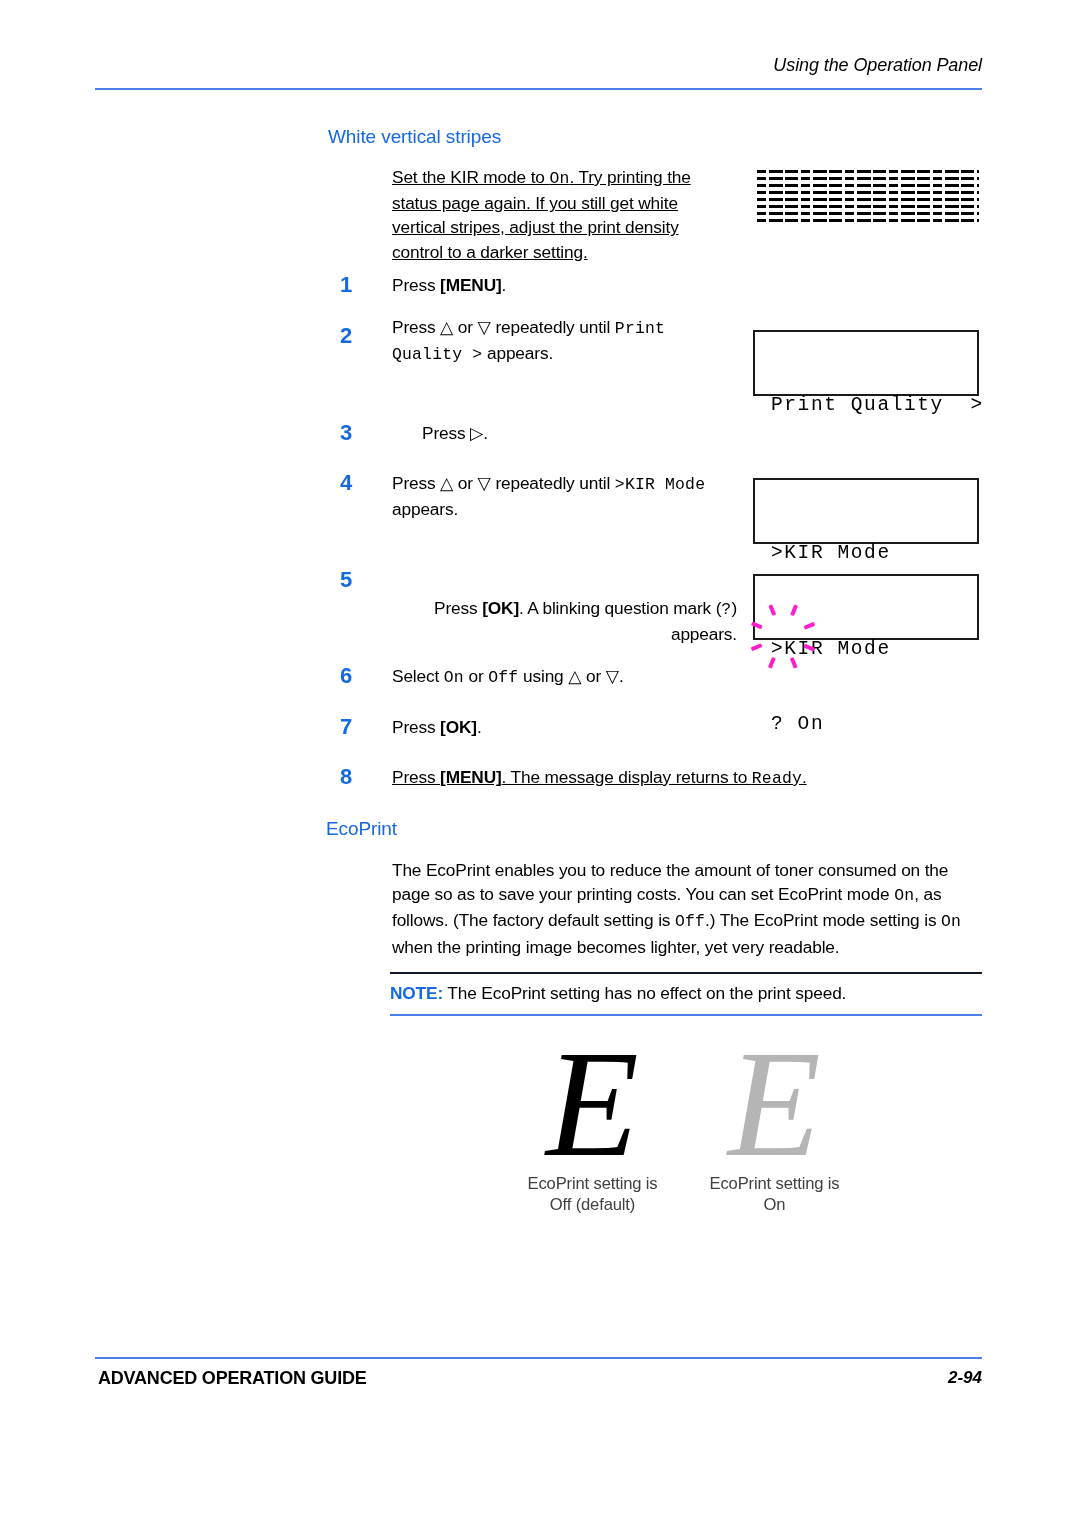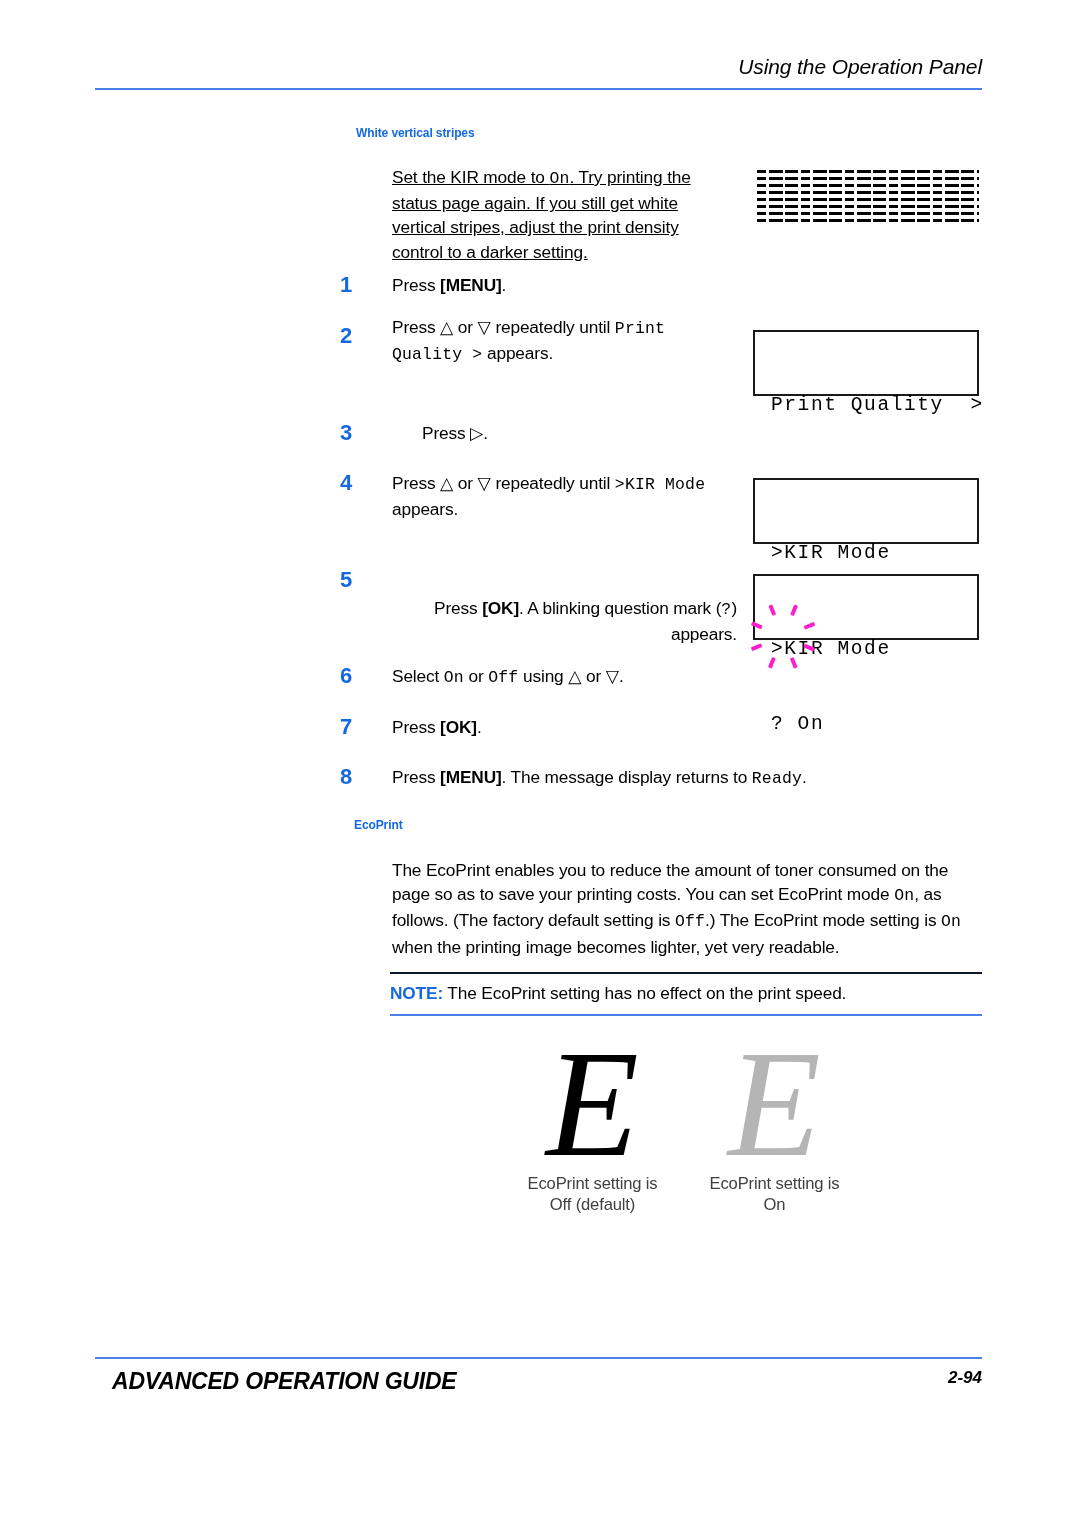--- a/index.html
+++ b/index.html
@@ -17,41 +17,40 @@
   }
 
   
   #running-head {
     position: absolute;
     left: 95px;
     top: 55px;
     width: 887px;
     text-align: right;
     font-style: italic;
-    font-size: 21px;
+    font-size: 18px;
     letter-spacing: -0.1px;
     color: #000;
   }
   #header-rule {
     position: absolute;
     left: 95px;
     top: 88px;
     width: 887px;
     height: 2px;
     background: #4a7fe8;
   }
 
   
   .section-heading {
     position: absolute;
-    font-weight: bold;
-    font-size: 12px;
+    font-weight: normal;
+    font-size: 19px;
     color: #1569e0;
     letter-spacing: -0.1px;
-    margin-left: 28px;
   }
   #heading-white-stripes { left: 328px; top: 126px; }
   #heading-ecoprint      { left: 326px; top: 818px; }
 
   
   #intro-paragraph {
     position: absolute;
     left: 392px;
     top: 165px;
     width: 330px;
@@ -198,25 +197,24 @@
   #footer-rule {
     position: absolute;
     left: 95px;
     top: 1357px;
     width: 887px;
     height: 2px;
     background: #4a7fe8;
   }
   #footer-title {
     position: absolute;
-    left: 112px;
+    left: 98px;
     top: 1368px;
-    font-style: italic;
     font-weight: bold;
-    font-size: 23px;
+    font-size: 18px;
     letter-spacing: -0.2px;
   }
   #footer-page {
     position: absolute;
     left: 95px;
     top: 1368px;
     width: 887px;
     text-align: right;
     font-style: italic;
     font-weight: bold;
@@ -255,21 +253,21 @@
 <div class="step-num" style="left:340px; top:567px;">5</div>
 <div class="step-text" id="step-text-5" style="top:596px; width:345px;text-align:right;"><span>Press </span><span class="bold">[OK]</span><span>. A blinking question mark (</span><span class="mono">?</span><span>) appears.</span></div>
 
 <div class="step-num" style="left:340px; top:663px;">6</div>
 <div class="step-text" id="step-text-6" style="top:664px; width:400px;"><span>Select </span><span class="mono">On</span><span> or </span><span class="mono">Off</span><span> using </span><span>△</span><span> or </span><span>▽</span><span>.</span></div>
 
 <div class="step-num" style="left:340px; top:714px;">7</div>
 <div class="step-text" id="step-text-7" style="top:715px; width:380px;"><span>Press </span><span class="bold">[OK]</span><span>.</span></div>
 
 <div class="step-num" style="left:340px; top:764px;">8</div>
-<div class="step-text" id="step-text-8" style="top:765px; width:560px;"><span>Press </span><span class="bold">[MENU]</span><span>. The message display returns to </span><span class="mono">Ready</span><span>.</span></div>
+<div class="step-text" id="step-text-8" style="top:765px; width:560px;text-decoration:underline;"><span>Press </span><span class="bold">[MENU]</span><span>. The message display returns to </span><span class="mono">Ready</span><span>.</span></div>
 
 <div class="lcd" id="lcd-0" style="left:753px; top:330px; width:226px; height:66px;">
   <div>Print Quality  &gt;</div>
   <div></div>
 </div>
 
 <div class="lcd" id="lcd-1" style="left:753px; top:478px; width:226px; height:66px;">
   <div>&gt;KIR Mode</div>
   <div>  On</div>
 </div>

